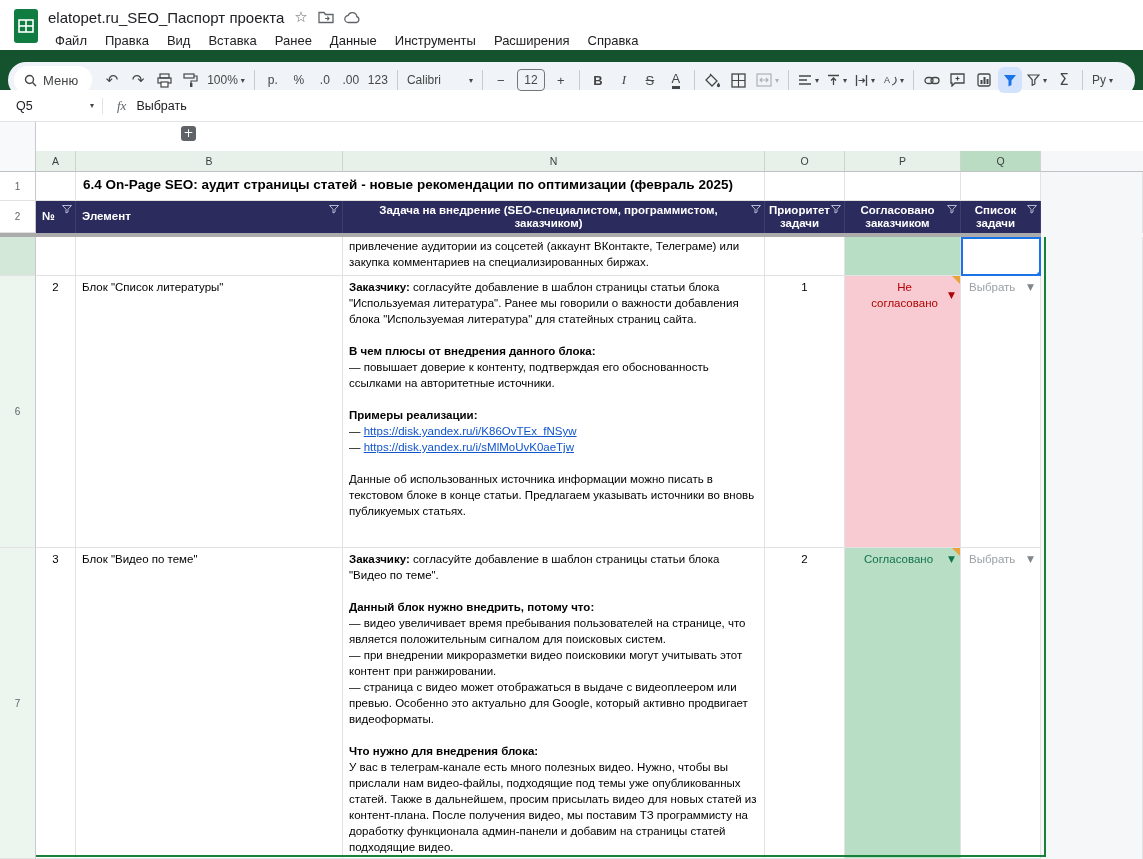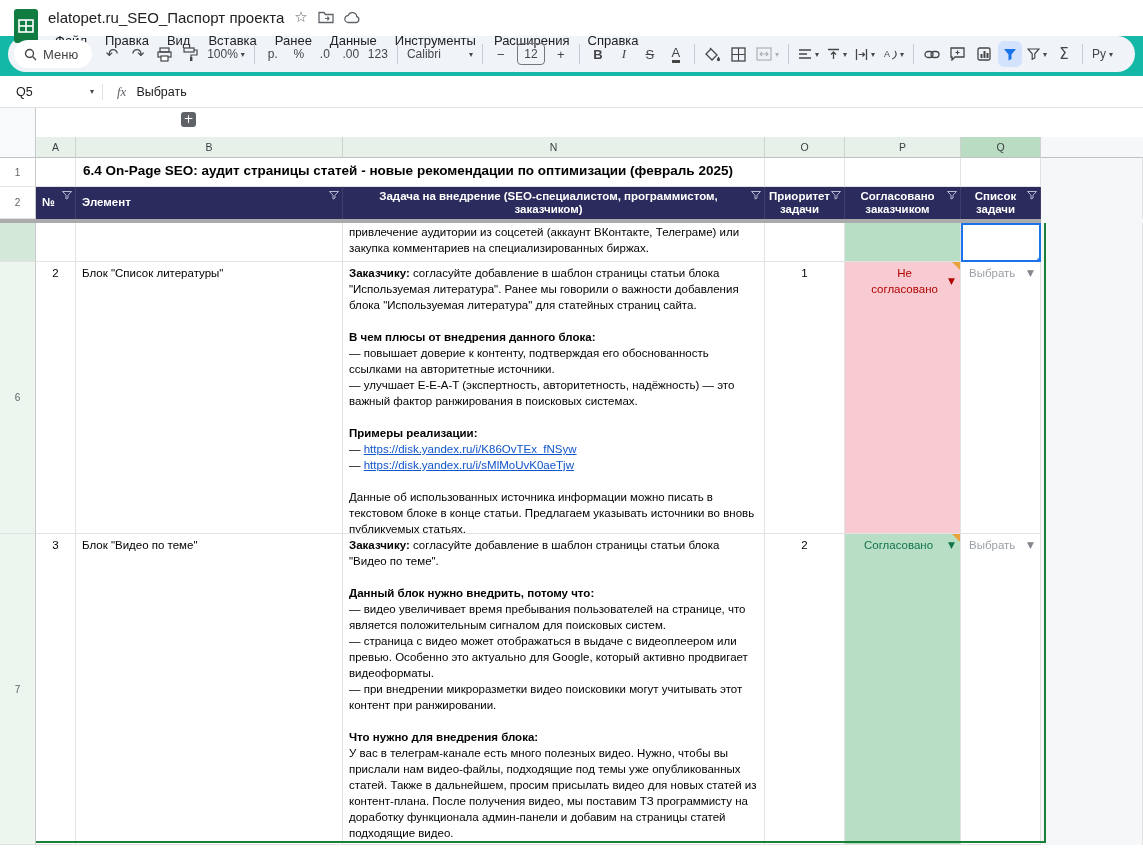--- a/index.html
+++ b/index.html
@@ -11,21 +11,21 @@
   .appbar { height:36px; display:flex; align-items:flex-start; padding:6px 0 0 12px; background:#fff; }
   .logo { width:28px; height:36px; margin-top:2px; }
   .app-head { margin-left:8px; }
   .titlerow { display:flex; align-items:center; gap:10px; height:22px; }
   .doc-title { font-size:15px; color:#202124; }
   .title-ic { color:#5f6368; font-size:14px; display:flex; align-items:center; }
   .menurow { display:flex; gap:4px; margin-top:4px; }
   .menurow span { font-size:13px; color:#202124; padding:1px 7px; border-radius:4px; cursor:default; }
 
   
-  .toolbar-wrap { height:40px; padding:0 8px; background:#14b8a6; }
+  .toolbar-wrap { height:40px; padding:12px 8px; background:#14532d;margin-top:14px; }
   .toolbar { height:36px; background:#f0f4f9; border-radius:18px; display:flex; align-items:center;
     padding:0 6px 0 6px; gap:2px; overflow:hidden; white-space:nowrap; }
   .tb { display:flex; align-items:center; justify-content:center; min-width:24px; height:26px;
     padding:0 3px; border-radius:4px; color:#444746; font-size:13px; }
   .tb svg { display:block; }
   .tb.txt { font-size:12px; color:#444746; }
   .sep { width:1px; height:20px; background:#c7cbd1; margin:0 4px; }
   .search-pill { background:#fff; border-radius:14px; height:28px; display:flex; align-items:center;
     gap:6px; padding:0 14px 0 10px; margin-right:6px; color:#444746; font-size:13px; }
   .caret { font-size:8px; color:#444746; margin-left:3px; font-family:"DejaVu Sans", sans-serif; }
@@ -406,21 +406,20 @@
           <div class="cell c-a num-center">2</div>
           <div class="cell c-b">
             <div class="inner">Блок "Список литературы"</div>
           </div>
           <div class="cell c-n">
             <div class="inner">
               <div class="para"><span class="bseg">Заказчику:</span><span> согласуйте добавление в шаблон страницы статьи блока "Используемая литература". Ранее мы говорили о важности добавления блока "Используемая литература" для статейных страниц сайта.</span></div>
               <div class="para spacer">&nbsp;</div>
               <div class="para"><span class="bseg">В чем плюсы от внедрения данного блока:</span></div>
               <div class="para"><span>— повышает доверие к контенту, подтверждая его обоснованность ссылками на авторитетные источники.</span></div>
-              <div class="para"><span>— улучшает E-E-A-T (экспертность, авторитетность, надёжность) — это важный фактор ранжирования в поисковых системах.</span></div>
               <div class="para spacer">&nbsp;</div>
               <div class="para"><span class="bseg">Примеры реализации:</span></div>
               <div class="para"><span>— </span><a class="lnk" href="#">https://disk.yandex.ru/i/K86OvTEx_fNSyw</a></div>
               <div class="para"><span>— </span><a class="lnk" href="#">https://disk.yandex.ru/i/sMlMoUvK0aeTjw</a></div>
               <div class="para spacer">&nbsp;</div>
               <div class="para"><span>Данные об использованных источника информации можно писать в текстовом блоке в конце статьи. Предлагаем указывать источники во вновь публикуемых статьях.</span></div>
             </div>
           </div>
           <div class="cell c-o num-center">1</div>
           <div class="cell c-p pcell" style="background: rgb(248, 202, 209); padding-left: 12px;">
@@ -443,22 +442,22 @@
           <div class="cell c-a num-center">3</div>
           <div class="cell c-b">
             <div class="inner">Блок "Видео по теме"</div>
           </div>
           <div class="cell c-n">
             <div class="inner">
               <div class="para"><span class="bseg">Заказчику:</span><span> согласуйте добавление в шаблон страницы статьи блока "Видео по теме".</span></div>
               <div class="para spacer">&nbsp;</div>
               <div class="para"><span class="bseg">Данный блок нужно внедрить, потому что:</span></div>
               <div class="para"><span>— видео увеличивает время пребывания пользователей на странице, что является положительным сигналом для поисковых систем.</span></div>
+              <div class="para"><span>— при внедрении микроразметки видео поисковики могут учитывать этот контент при ранжировании.</span></div>
               <div class="para"><span>— страница с видео может отображаться в выдаче с видеоплеером или превью. Особенно это актуально для Google, который активно продвигает видеоформаты.</span></div>
-              <div class="para"><span>— при внедрении микроразметки видео поисковики могут учитывать этот контент при ранжировании.</span></div>
               <div class="para spacer">&nbsp;</div>
               <div class="para"><span class="bseg">Что нужно для внедрения блока:</span></div>
               <div class="para"><span>У вас в телеграм-канале есть много полезных видео. Нужно, чтобы вы прислали нам видео-файлы, подходящие под темы уже опубликованных статей. Также в дальнейшем, просим присылать видео для новых статей из контент-плана. После получения видео, мы поставим ТЗ программисту на доработку функционала админ-панели и добавим на страницы статей подходящие видео.&nbsp;</span></div>
             </div>
           </div>
           <div class="cell c-o num-center">2</div>
           <div class="cell c-p pcell" style="background: rgb(185, 222, 198);">
             <div class="chiprow">
               <span class="clabel" style="color: rgb(17, 115, 75);">Согласовано</span>
               <span class="carr" style="color: rgb(17, 115, 75);">▼</span>

